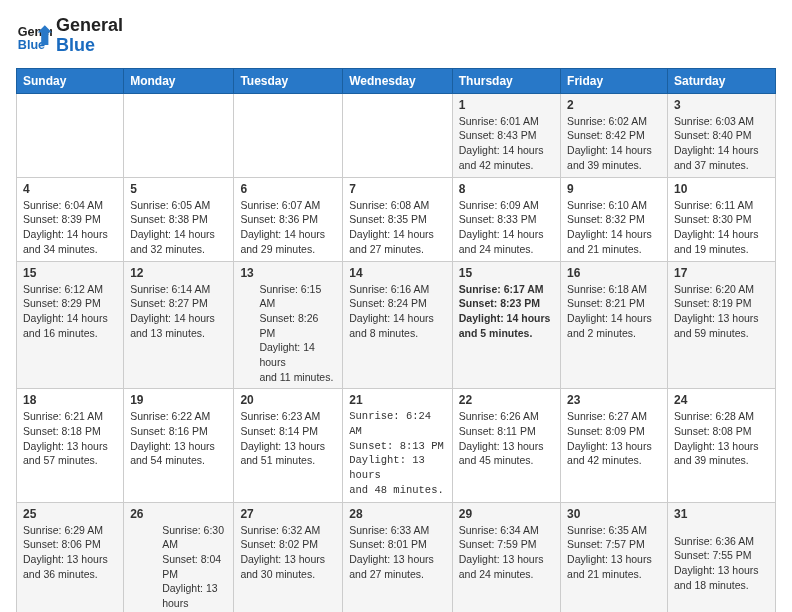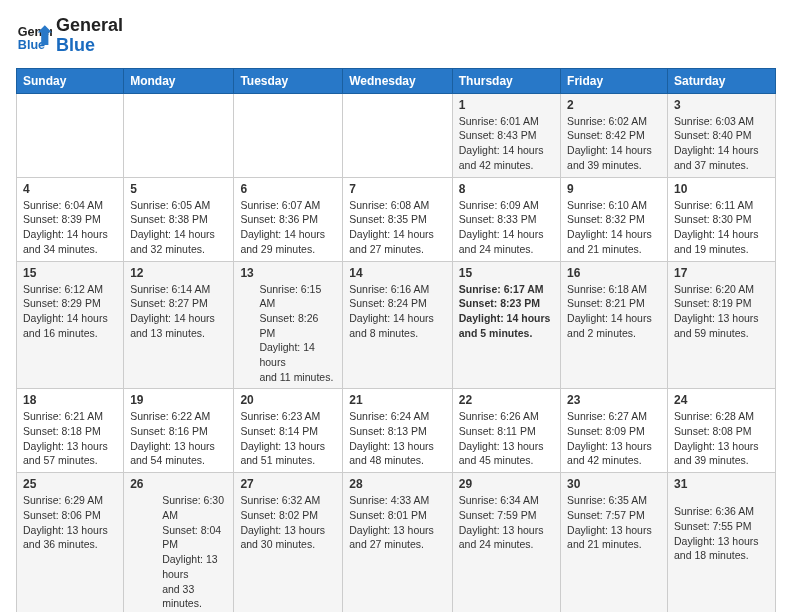--- a/index.html
+++ b/index.html
@@ -265,21 +265,21 @@
         </td>
         <td>
           <span class="day-num">20</span>
           <div class="day-info" style="white-space: pre-line;">Sunrise: 6:23 AM
 Sunset: 8:14 PM
 Daylight: 13 hours
 and 51 minutes.</div>
         </td>
         <td>
           <span class="day-num">21</span>
-          <div class="day-info" style="white-space: pre-line;">Sunrise: 6:24 AM
+          <div class="day-info" style="white-space: pre-line; font-family: Liberation Mono, monospace;">Sunrise: 6:24 AM
 Sunset: 8:13 PM
 Daylight: 13 hours
 and 48 minutes.</div>
         </td>
         <td>
           <span class="day-num">22</span>
           <div class="day-info" style="white-space: pre-line;">Sunrise: 6:26 AM
 Sunset: 8:11 PM
 Daylight: 13 hours
 and 45 minutes.</div>
@@ -316,21 +316,21 @@
         </td>
         <td>
           <span class="day-num">27</span>
           <div class="day-info" style="white-space: pre-line;">Sunrise: 6:32 AM
 Sunset: 8:02 PM
 Daylight: 13 hours
 and 30 minutes.</div>
         </td>
         <td>
           <span class="day-num">28</span>
-          <div class="day-info" style="white-space: pre-line;">Sunrise: 4:33 AM
+          <div class="day-info" style="white-space: pre-line;">Sunrise: 6:33 AM
 Sunset: 8:01 PM
 Daylight: 13 hours
 and 27 minutes.</div>
         </td>
         <td>
           <span class="day-num">29</span>
           <div class="day-info" style="white-space: pre-line;">Sunrise: 6:34 AM
 Sunset: 7:59 PM
 Daylight: 13 hours
 and 24 minutes.</div>

